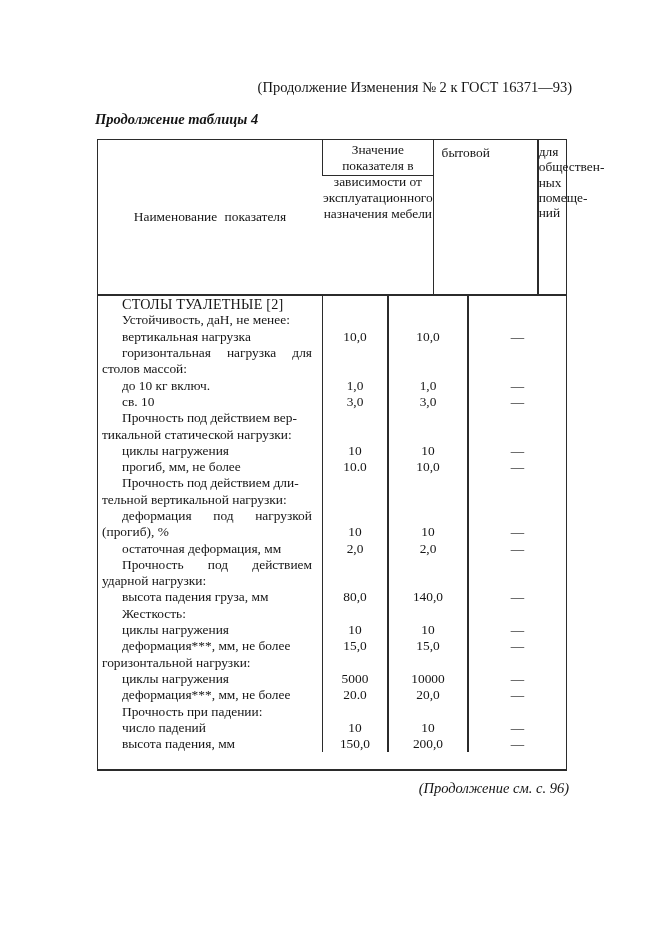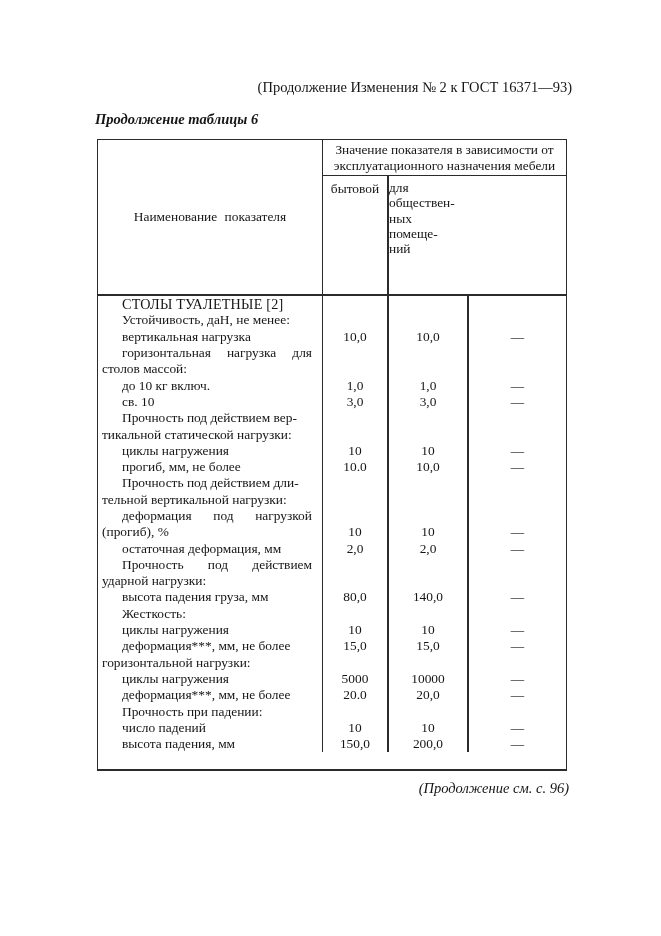--- a/index.html
+++ b/index.html
@@ -30,26 +30,26 @@
     border:1px solid var(--border);
     border-bottom-width:2px;
     font-size:13.4px;
   }
   
   .thead{display:flex;height:156px;border-bottom:2px solid var(--border);}
   .h-name{
     width:224px;display:flex;align-items:center;justify-content:center;
     text-align:center;word-spacing:4px;
   }
-  .h-right{width:244px;display:flex;flex-direction:column;}
+  .h-right{width:244px;display:flex;flex-direction:row;}
   .h-group{
     height:36px;border-left:1px solid var(--border);border-bottom:1px solid var(--border);
     text-align:center;white-space:pre-line;line-height:16px;padding-top:2px;
   }
-  .h-cols{display:flex;flex:1;}
+  .h-cols{display:flex;flex:1;gap:39px;}
   .h-c2{width:65px;border-left:1px solid var(--border);text-align:center;padding-top:5px;}
   .h-c3{width:80px;border-left:2px solid var(--border);text-align:left;white-space:pre-line;line-height:15.3px;padding-top:4px;}
   .h-c4{width:99px;border-left:2px solid var(--border);text-align:center;white-space:pre-line;line-height:15.2px;padding-top:3px;}
   
   .tbody{height:473px;}
   .brow{
     display:grid;grid-template-columns:224px 65px 80px 99px;
     height:16.31px;align-items:center;
   }
   .cell{height:100%;display:flex;align-items:center;}
@@ -70,21 +70,21 @@
     font-style:italic;font-size:14.5px;white-space:nowrap;
   }
 </style>
 </head>
 <body>
 
 <div class="page">
 
   <div class="top-caption">(Продолжение Изменения № 2 к ГОСТ 16371—93)</div>
 
-  <div class="table-caption">Продолжение таблицы 6</div>
+  <div class="table-caption">Продолжение таблицы 4</div>
 
   <div class="gtable">
     <div class="thead">
       <div class="h-name">Наименование показателя</div>
       <div class="h-right">
         <div class="h-group">Значение показателя в зависимости от
 эксплуатационного назначения мебели</div>
         <div class="h-cols">
           <div class="h-c2">бытовой</div>
           <div class="h-c3">для

